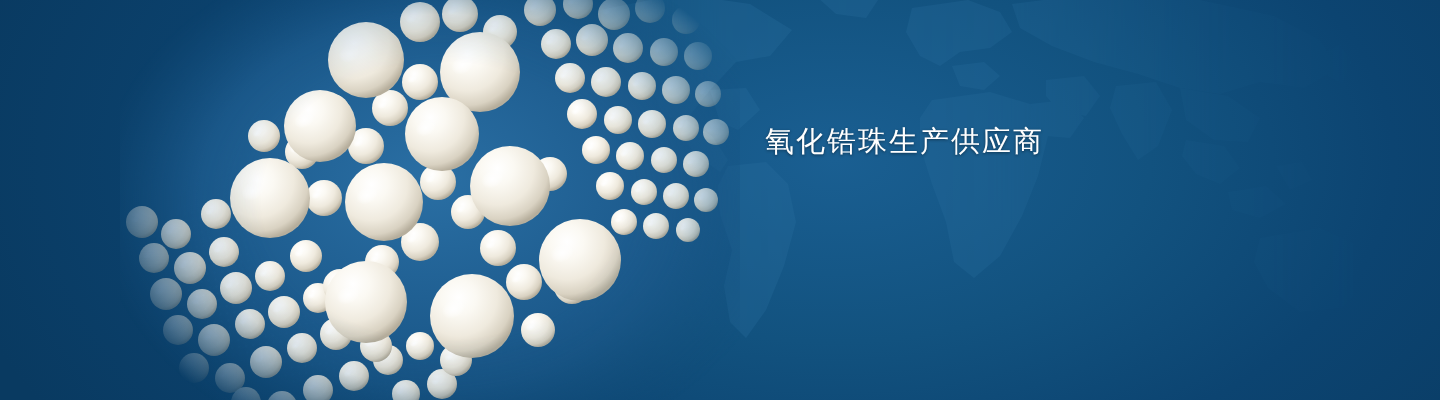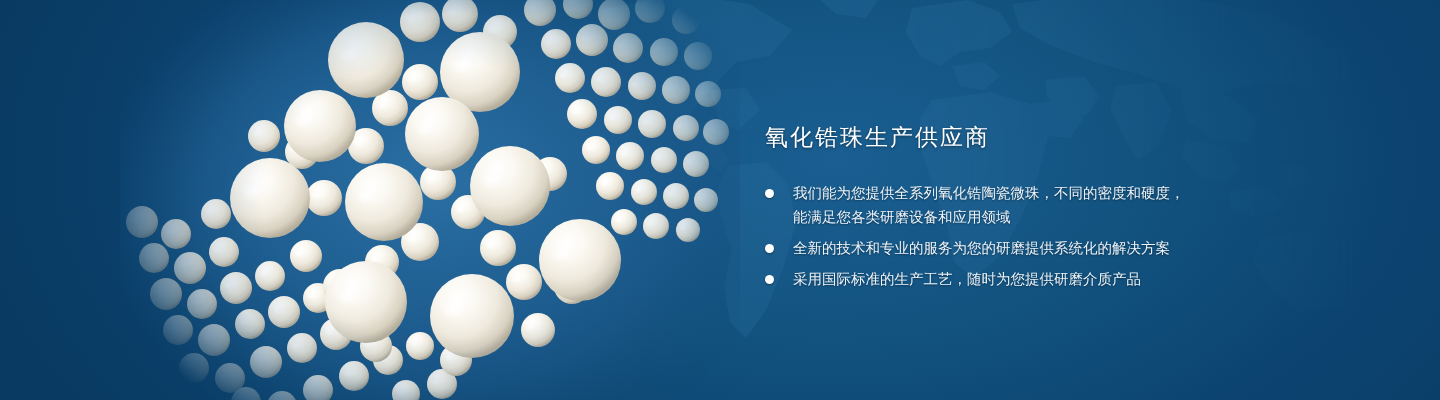--- a/index.html
+++ b/index.html
@@ -42,21 +42,21 @@
   .photo{
     position:absolute;left:120px;top:-14px;width:620px;height:430px;
     -webkit-mask-image:radial-gradient(ellipse 56% 62% at 52% 50%, #000 0%, #000 52%, rgba(0,0,0,.85) 70%, rgba(0,0,0,0) 100%);
             mask-image:radial-gradient(ellipse 56% 62% at 52% 50%, #000 0%, #000 52%, rgba(0,0,0,.85) 70%, rgba(0,0,0,0) 100%);
   }
   .photo svg{display:block;width:100%;height:100%;}
 
   
   .copy{position:absolute;left:765px;top:104px;width:640px;}
   .headline{
-    color:#ffffff;font-size:23px;line-height:36px;font-weight:400;
+    color:#ffffff;font-size:29px;line-height:36px;font-weight:400;
     letter-spacing:2px;
     text-shadow:0 1px 3px rgba(0,0,0,.45);
     white-space:nowrap;
   }
   .bullets{list-style:none;margin:26px 0 0 0;padding:0;}
   .bullets li{
     position:relative;padding-left:28px;margin-bottom:7px;
     color:#eef4f9;font-size:14.5px;line-height:24px;
     text-shadow:0 1px 2px rgba(0,0,0,.40);
   }
@@ -245,34 +245,15 @@
         <use href="#ball" transform="translate(352,330) scale(42)"></use>
         <use href="#ball" transform="translate(460,274) scale(41)"></use>
       </g>
     </svg>
   </div>
 
   <div class="copy">
 
     <h1 class="headline">氧化锆珠生产供应商</h1>
 
-    <ul class="bullets">
-
-      <li>
-        <span class="dot"></span>
-        <span>我们能为您提供全系列氧化锆陶瓷微珠，不同的密度和硬度，</span>
-        <span class="l2">能满足您各类研磨设备和应用领域</span>
-      </li>
-
-      <li>
-        <span class="dot"></span>
-        <span>全新的技术和专业的服务为您的研磨提供系统化的解决方案</span>
-      </li>
-
-      <li>
-        <span class="dot"></span>
-        <span>采用国际标准的生产工艺，随时为您提供研磨介质产品</span>
-      </li>
-
-    </ul>
   </div>
 
 </div>
 
 </body></html>

